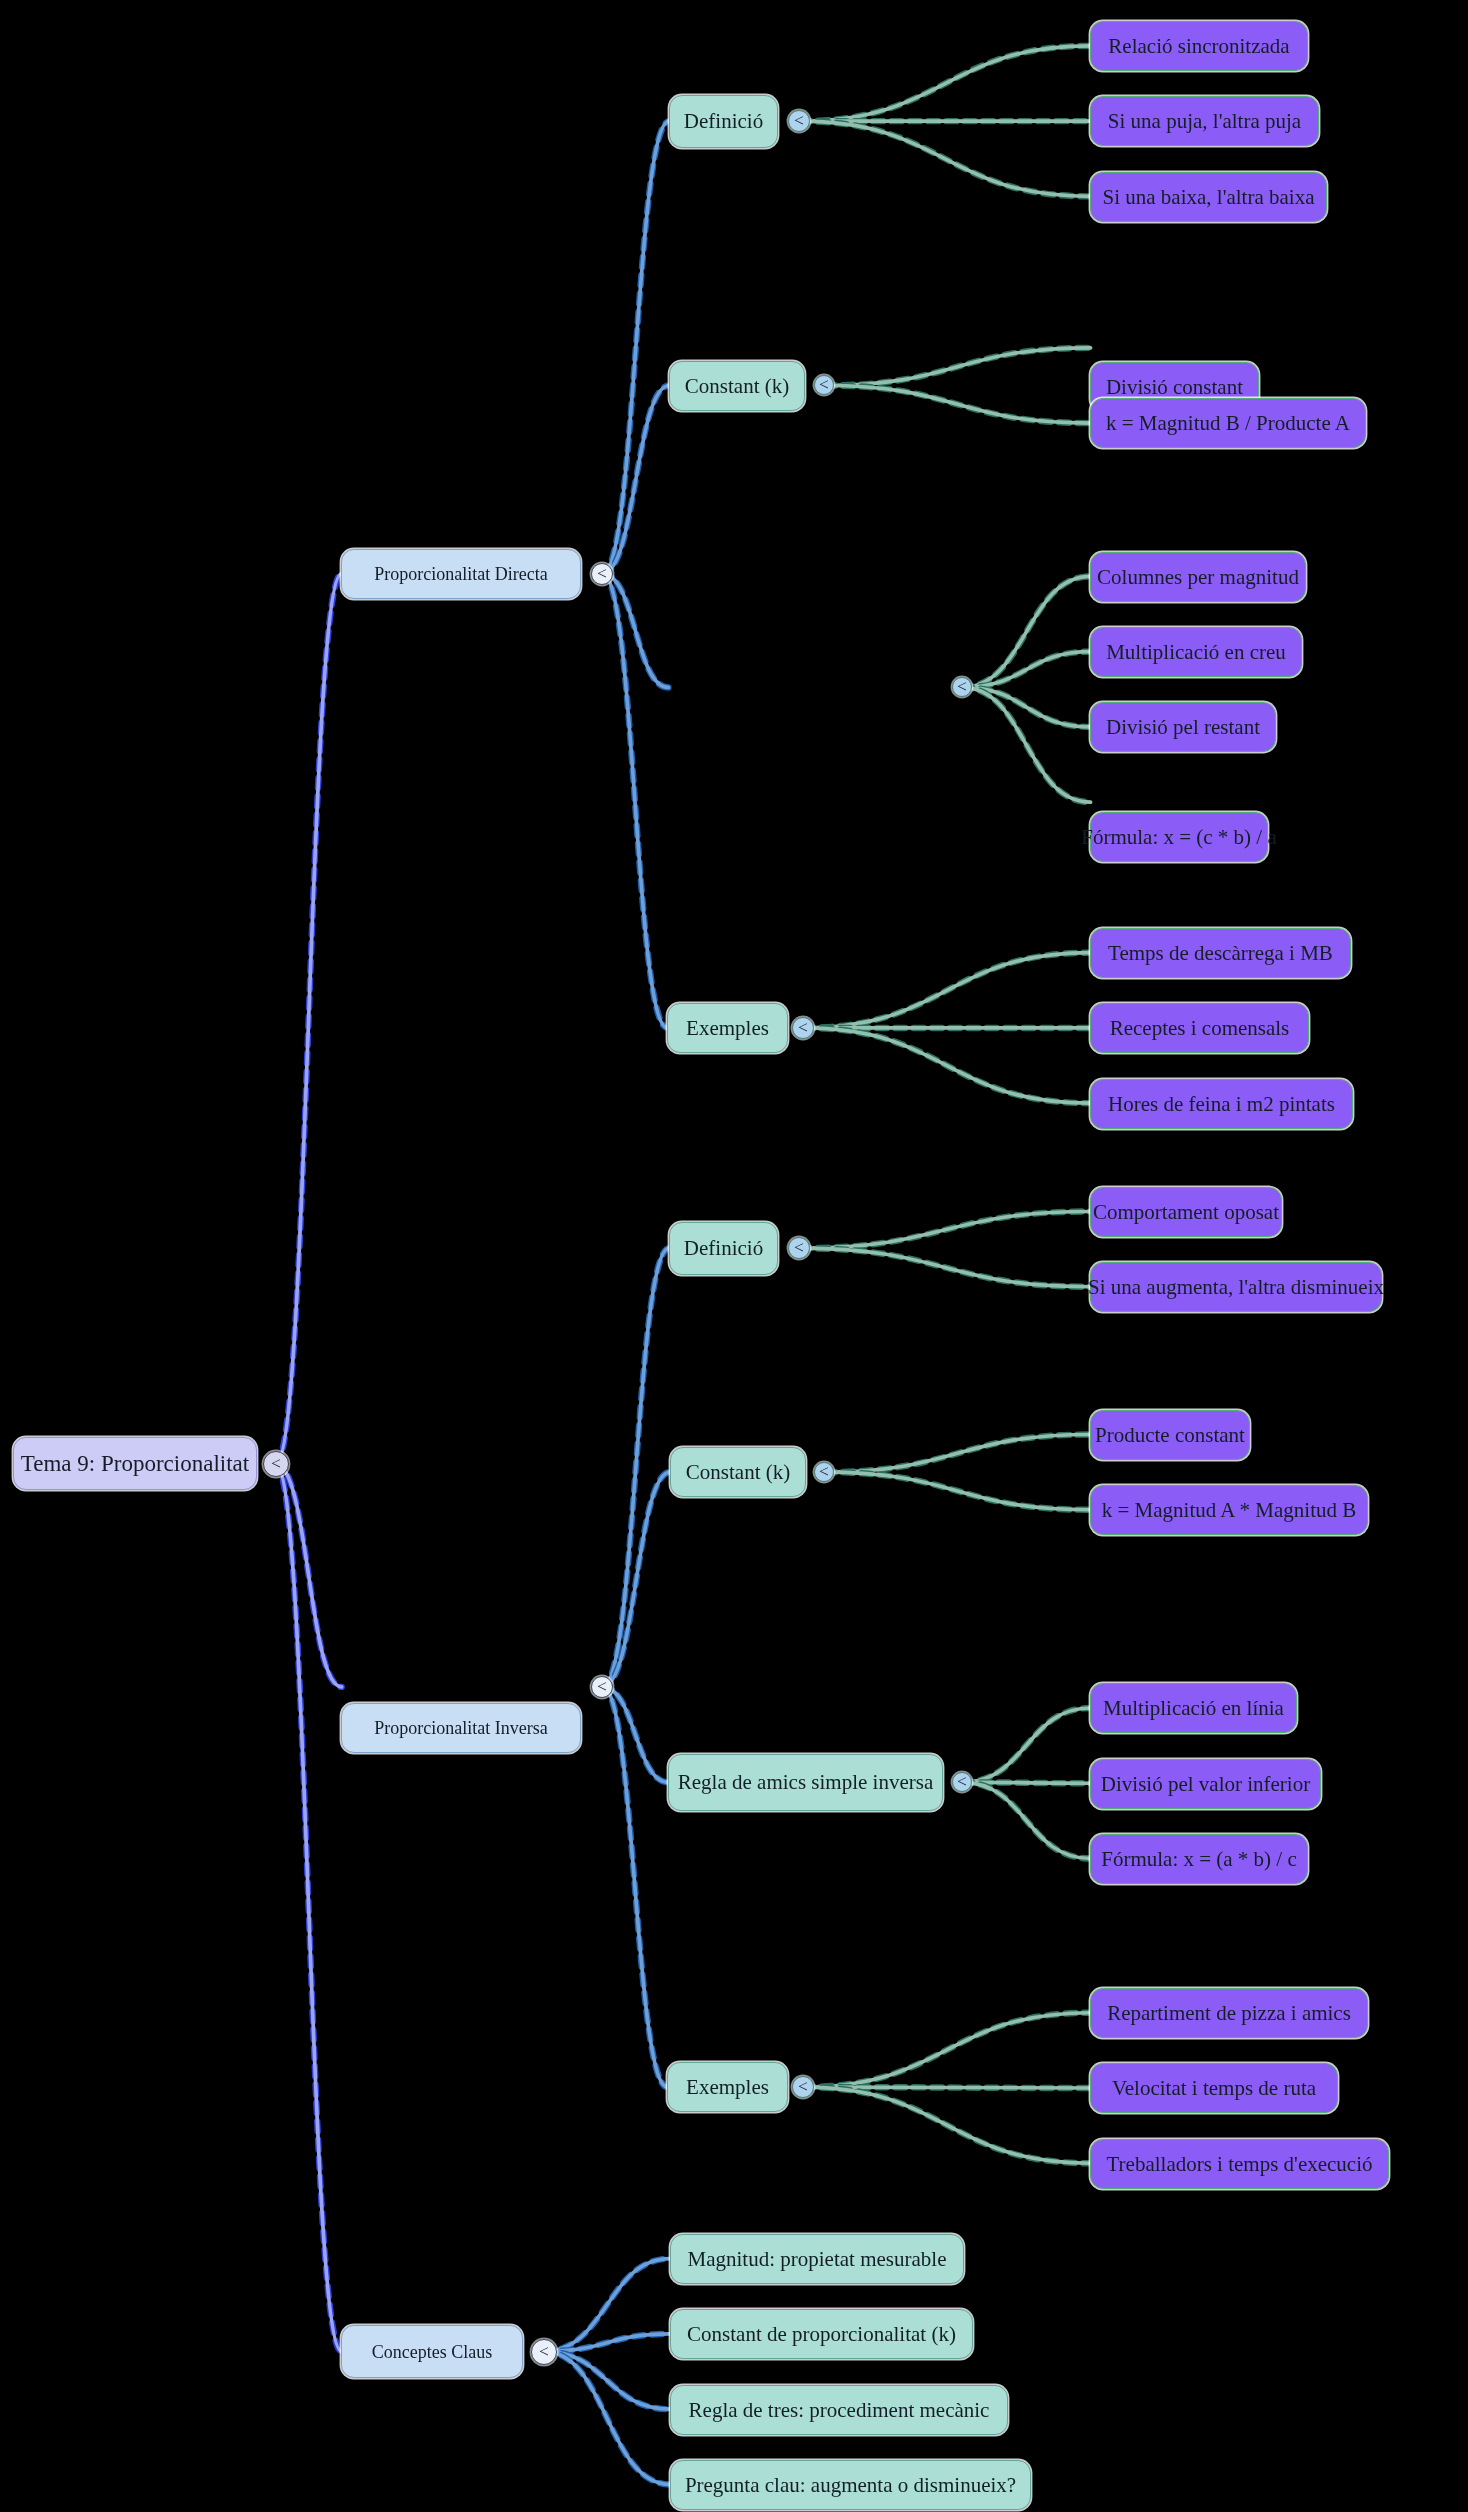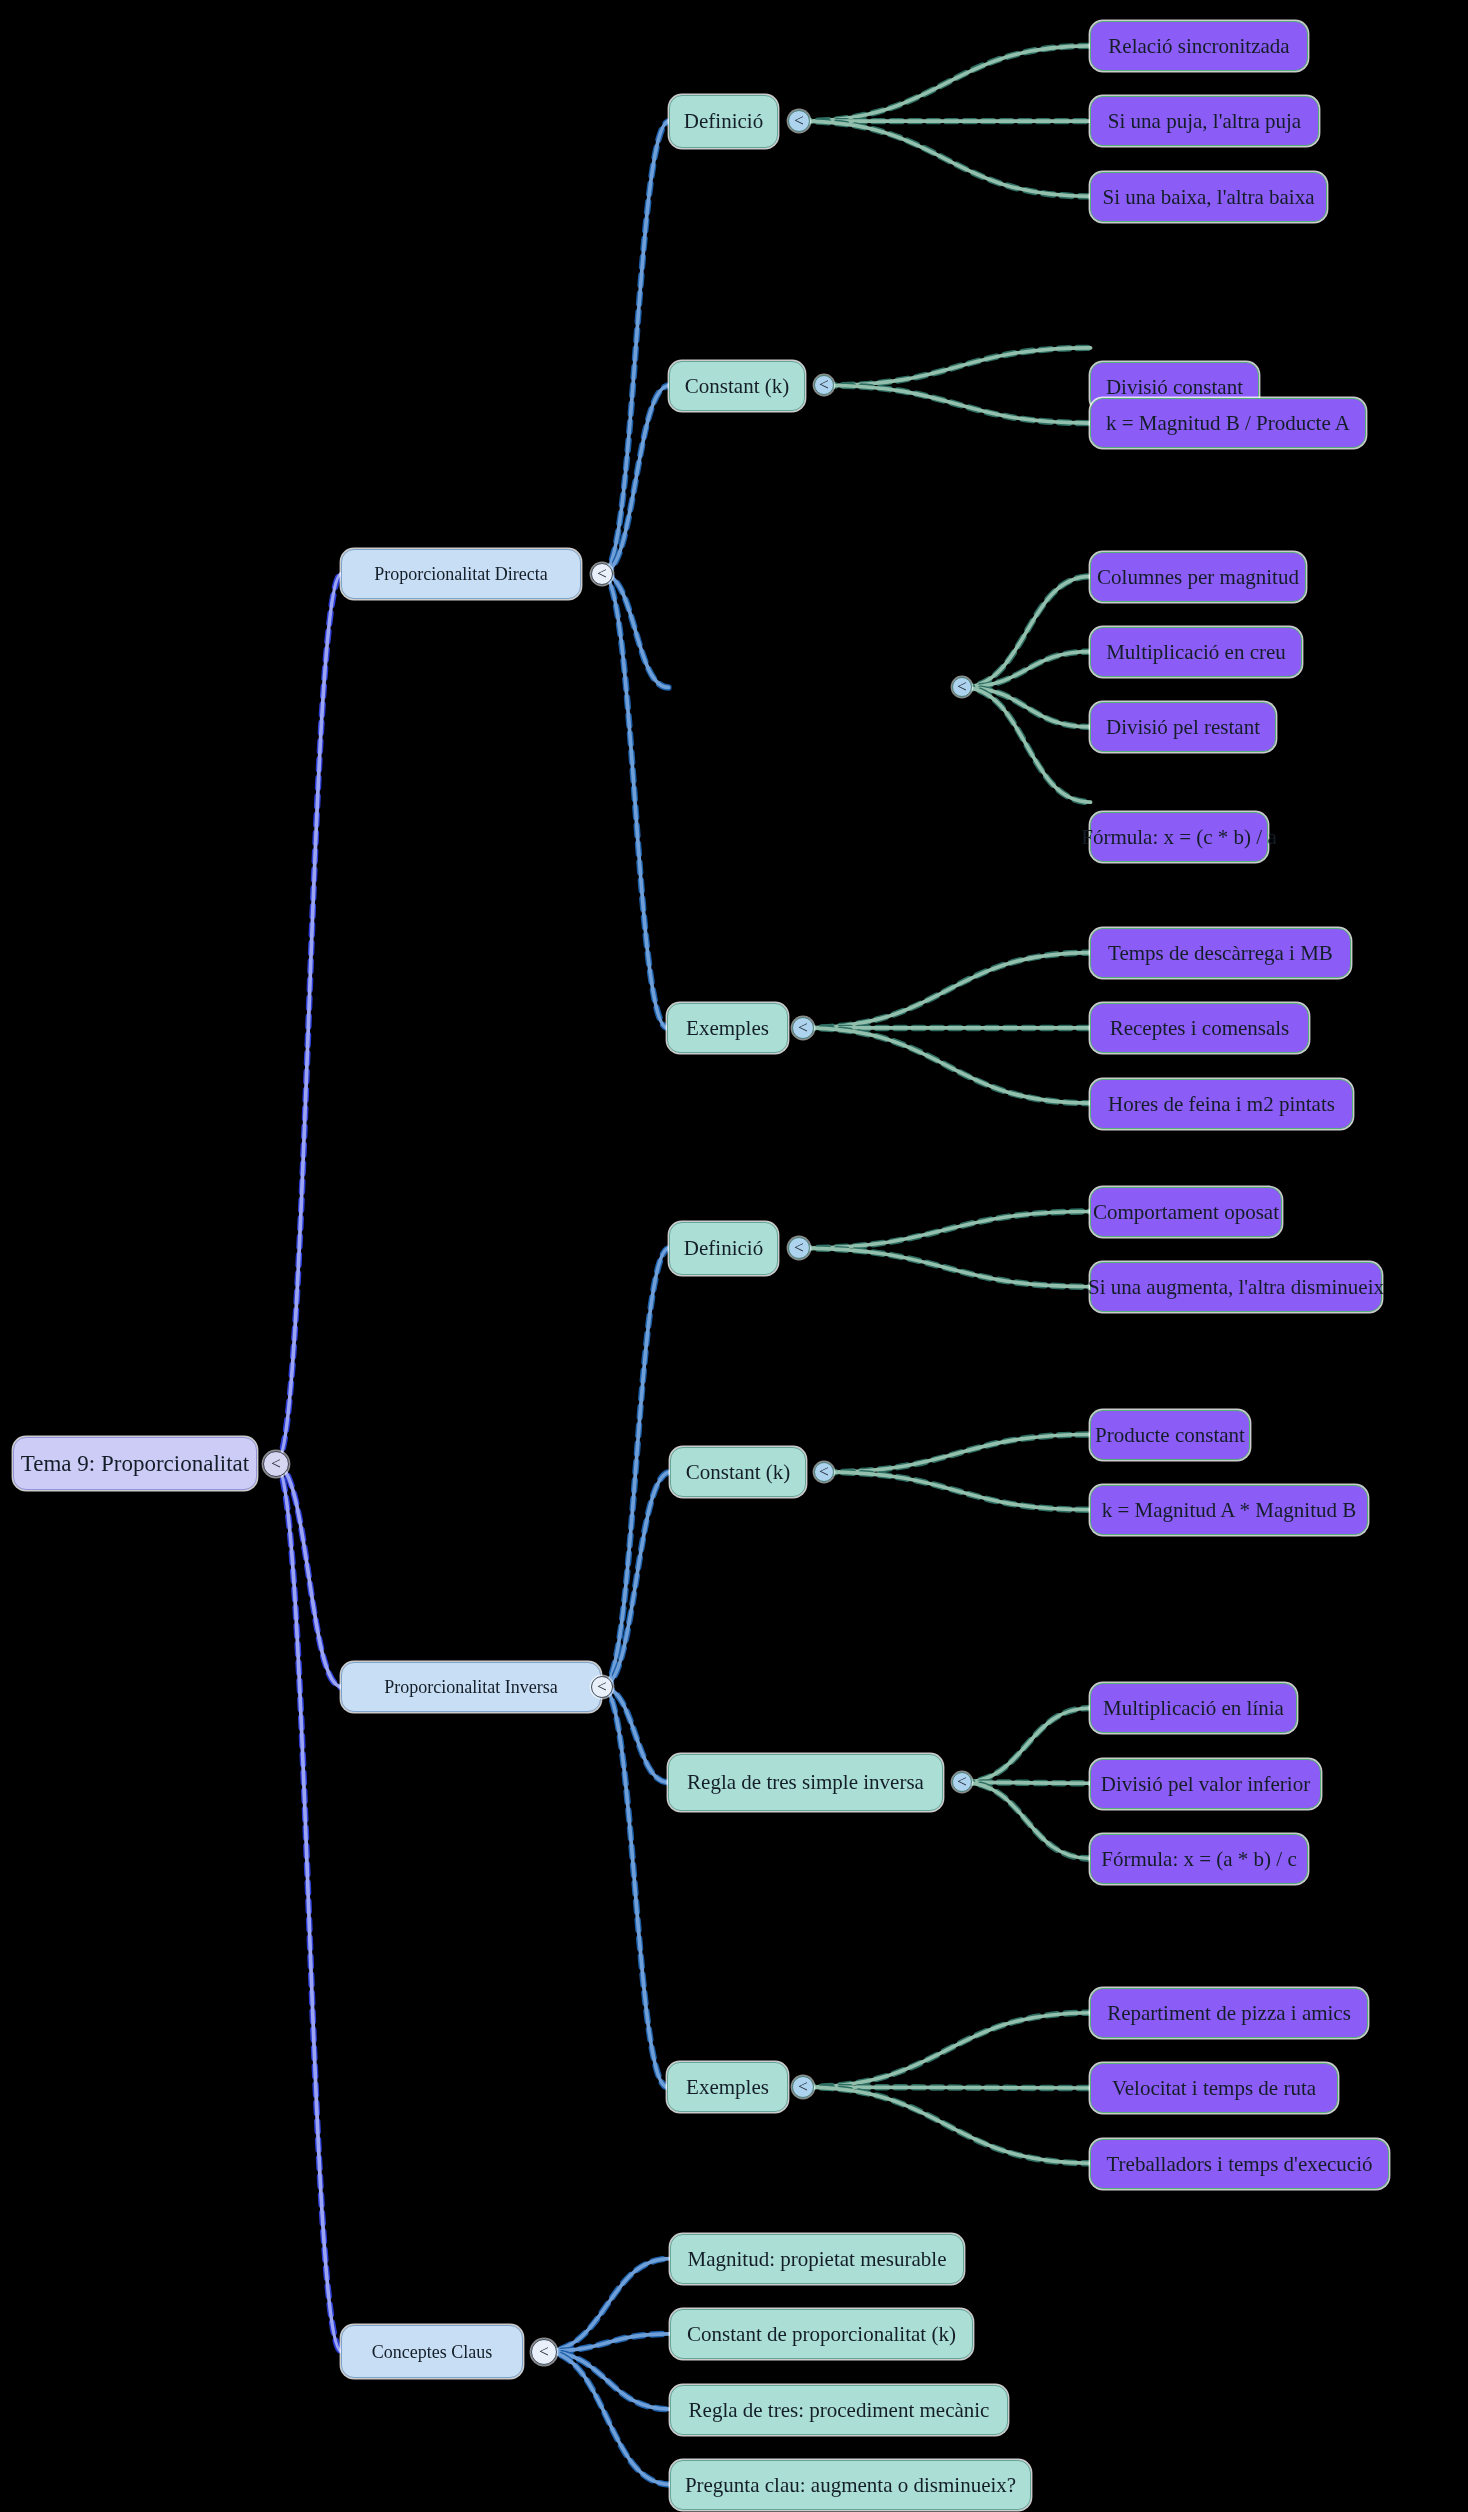--- a/index.html
+++ b/index.html
@@ -123,31 +123,31 @@
     <div class="toggle t2" style="left: 952px; top: 677px; width: 20px; height: 20px;">&lt;</div>
     <div class="node d3" style="left: 1090px; top: 552px; width: 216px; height: 50px;">Columnes per magnitud</div>
     <div class="node d3" style="left: 1090px; top: 627px; width: 212px; height: 50px;">Multiplicació en creu</div>
     <div class="node d3" style="left: 1090px; top: 702px; width: 186px; height: 50px;">Divisió pel restant</div>
     <div class="node d3" style="left: 1090px; top: 812px; width: 178px; height: 50px;">Fórmula: x = (c * b) / a</div>
     <div class="node d2" style="left: 667px; top: 1003px; width: 121px; height: 50px;">Exemples</div>
     <div class="toggle t2" style="left: 792px; top: 1017px; width: 22px; height: 22px;">&lt;</div>
     <div class="node d3" style="left: 1090px; top: 928px; width: 261px; height: 50px;">Temps de descàrrega i MB</div>
     <div class="node d3" style="left: 1090px; top: 1003px; width: 219px; height: 50px;">Receptes i comensals</div>
     <div class="node d3" style="left: 1090px; top: 1079px; width: 263px; height: 50px;">Hores de feina i m2 pintats</div>
-    <div class="node d1" style="left: 341px; top: 1662px; width: 260px; height: 50px;">Proporcionalitat Inversa</div>
+    <div class="node d1" style="left: 341px; top: 1703px; width: 240px; height: 50px;">Proporcionalitat Inversa</div>
     <div class="toggle t1" style="left: 591px; top: 1676px; width: 22px; height: 22px;">&lt;</div>
     <div class="node d2" style="left: 669px; top: 1222px; width: 109px; height: 53px;">Definició</div>
     <div class="toggle t2" style="left: 788px; top: 1237px; width: 22px; height: 22px;">&lt;</div>
     <div class="node d3" style="left: 1090px; top: 1187px; width: 192px; height: 50px;">Comportament oposat</div>
     <div class="node d3" style="left: 1090px; top: 1262px; width: 292px; height: 50px;">Si una augmenta, l'altra disminueix</div>
     <div class="node d2" style="left: 670px; top: 1447px; width: 136px; height: 50px;">Constant (k)</div>
     <div class="toggle t2" style="left: 814px; top: 1462px; width: 20px; height: 20px;">&lt;</div>
     <div class="node d3" style="left: 1090px; top: 1410px; width: 160px; height: 50px; font-family: Liberation Serif, serif;">Producte constant</div>
     <div class="node d3" style="left: 1090px; top: 1485px; width: 278px; height: 50px;">k = Magnitud A * Magnitud B</div>
-    <div class="node d2" style="left: 668px; top: 1754px; width: 275px; height: 57px;">Regla de tres simple inversa</div>
+    <div class="node d2" style="left: 668px; top: 1754px; width: 275px; height: 57px;">Regla de amics simple inversa</div>
     <div class="toggle t2" style="left: 952px; top: 1772px; width: 20px; height: 20px;">&lt;</div>
     <div class="node d3" style="left: 1090px; top: 1683px; width: 207px; height: 50px;">Multiplicació en línia</div>
     <div class="node d3" style="left: 1090px; top: 1759px; width: 231px; height: 50px;">Divisió pel valor inferior</div>
     <div class="node d3" style="left: 1090px; top: 1834px; width: 218px; height: 50px;">Fórmula: x = (a * b) / c</div>
     <div class="node d2" style="left: 667px; top: 2062px; width: 121px; height: 50px;">Exemples</div>
     <div class="toggle t2" style="left: 792px; top: 2076px; width: 22px; height: 22px;">&lt;</div>
     <div class="node d3" style="left: 1090px; top: 1988px; width: 278px; height: 50px;">Repartiment de pizza i amics</div>
     <div class="node d3" style="left: 1090px; top: 2063px; width: 248px; height: 50px;">Velocitat i temps de ruta</div>
     <div class="node d3" style="left: 1090px; top: 2139px; width: 299px; height: 50px;">Treballadors i temps d'execució</div>
     <div class="node d1" style="left: 341px; top: 2325px; width: 182px; height: 53px;">Conceptes Claus</div>

